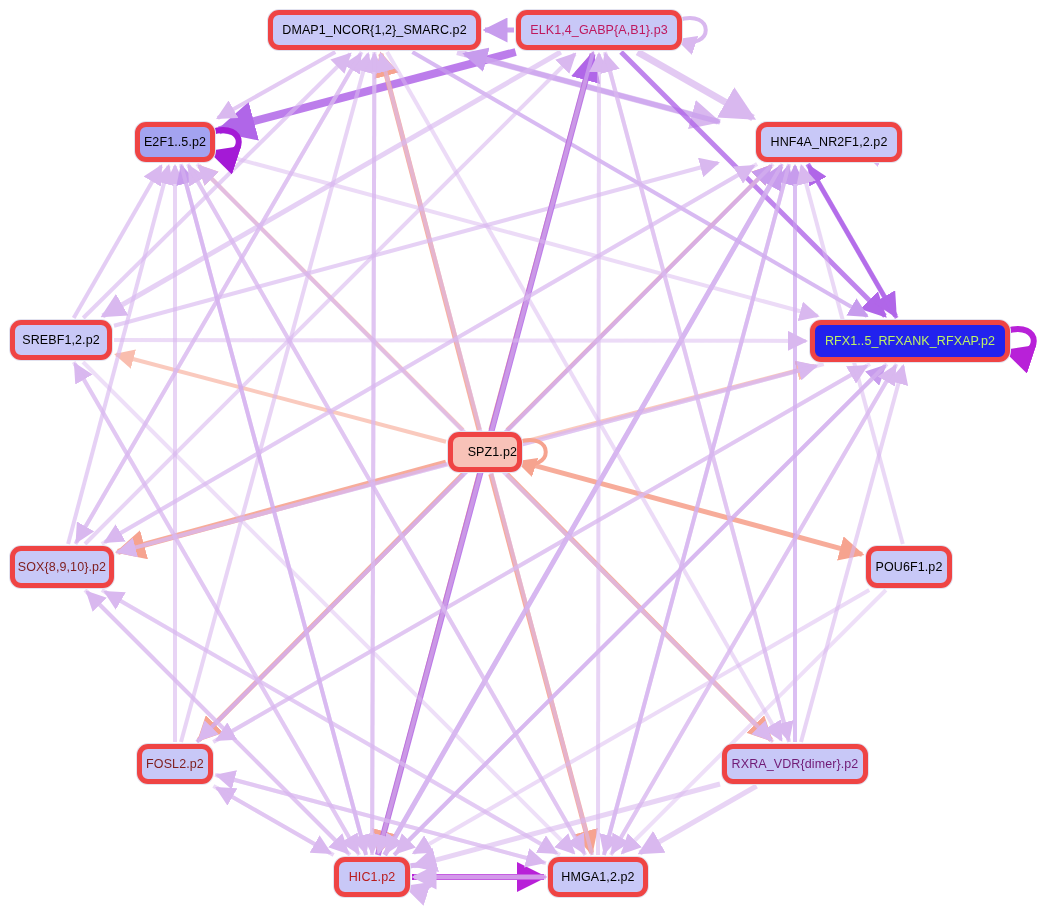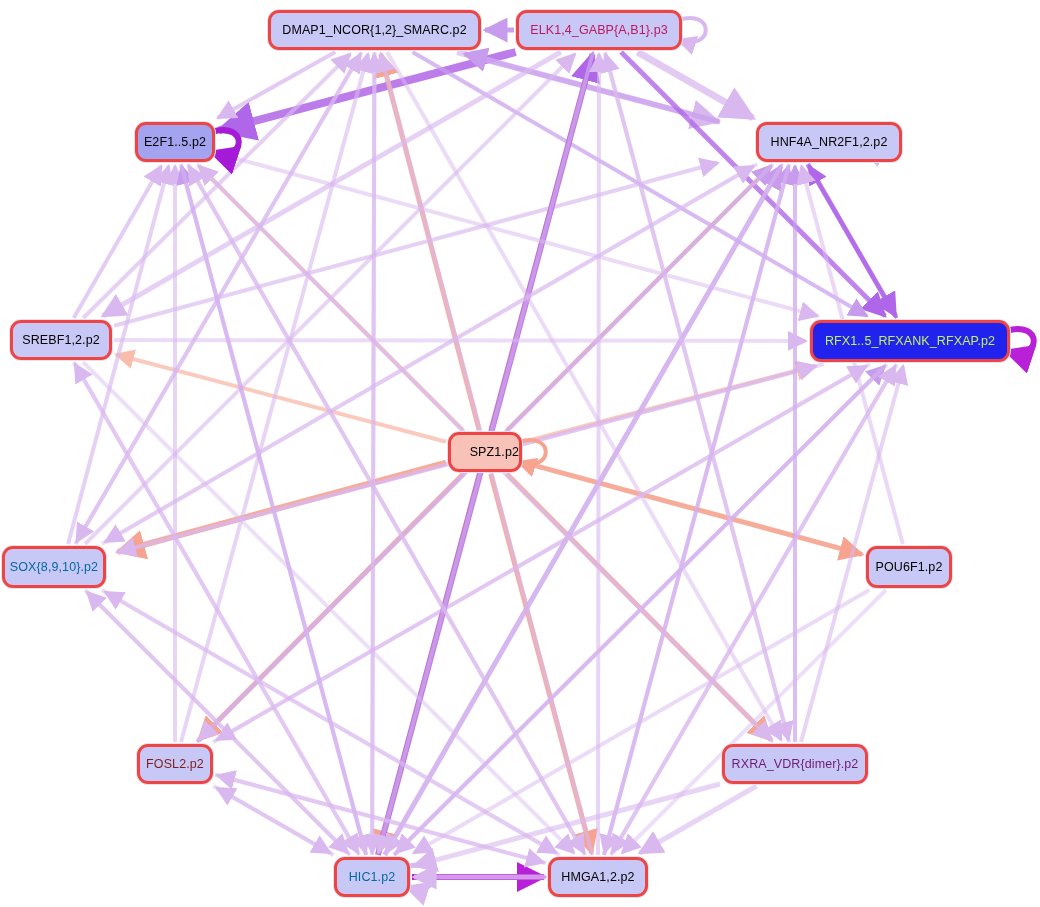--- a/index.html
+++ b/index.html
@@ -27,21 +27,21 @@
     width: 1040px;
     height: 907px;
   }
   .node {
     position: absolute;
     box-sizing: border-box;
     display: flex;
     align-items: center;
     justify-content: center;
     border-radius: 11px;
-    border: 3px solid #ef4444;
+    border: 5px solid #ef4444;
     box-shadow: 0 0 0 1px #e2e2ef;
     font-size: 12.5px;
     line-height: 1;
     letter-spacing: 0.1px;
     color: #000000;
     white-space: nowrap;
     user-select: none;
     z-index: 5;
   }
   .node-label {
@@ -187,32 +187,32 @@
       </div>
       <div class="node" style="left: 10px; top: 320px; width: 102px; height: 40px; background: rgb(200, 200, 247); color: rgb(0, 0, 0);">
         <span class="node-label">SREBF1,2.p2</span>
       </div>
       <div class="node" style="left: 810px; top: 320px; width: 200px; height: 42px; background: rgb(34, 34, 238); color: #bef264;">
         <span class="node-label">RFX1..5_RFXANK_RFXAP.p2</span>
       </div>
       <div class="node" style="left: 448px; top: 432px; width: 74px; height: 40px; background: rgb(248, 194, 184); color: rgb(0, 0, 0); justify-content: flex-end;">
         <span class="node-label">SPZ1.p2</span>
       </div>
-      <div class="node" style="left: 2px; top: 546px; width: 104px; height: 42px; background: rgb(200, 200, 247); color: #0369a1;">
+      <div class="node" style="left: 10px; top: 546px; width: 104px; height: 42px; background: rgb(200, 200, 247); color: #7f1d1d;">
         <span class="node-label">SOX{8,9,10}.p2</span>
       </div>
       <div class="node" style="left: 866px; top: 546px; width: 86px; height: 42px; background: rgb(200, 200, 247); color: rgb(0, 0, 0);">
         <span class="node-label">POU6F1.p2</span>
       </div>
       <div class="node" style="left: 137px; top: 744px; width: 76px; height: 40px; background: rgb(200, 200, 247); color: #7f1d1d;">
         <span class="node-label">FOSL2.p2</span>
       </div>
       <div class="node" style="left: 722px; top: 744px; width: 146px; height: 40px; background: rgb(200, 200, 247); color: #701a75;">
         <span class="node-label">RXRA_VDR{dimer}.p2</span>
       </div>
-      <div class="node" style="left: 334px; top: 857px; width: 76px; height: 40px; background: rgb(200, 200, 247); color: #0369a1;">
+      <div class="node" style="left: 334px; top: 857px; width: 76px; height: 40px; background: rgb(200, 200, 247); color: #b91c1c;">
         <span class="node-label">HIC1.p2</span>
       </div>
       <div class="node" style="left: 548px; top: 857px; width: 100px; height: 40px; background: rgb(200, 200, 247); color: rgb(0, 0, 0);">
         <span class="node-label">HMGA1,2.p2</span>
       </div>
     </div>
 </div>
 
 </body></html>

